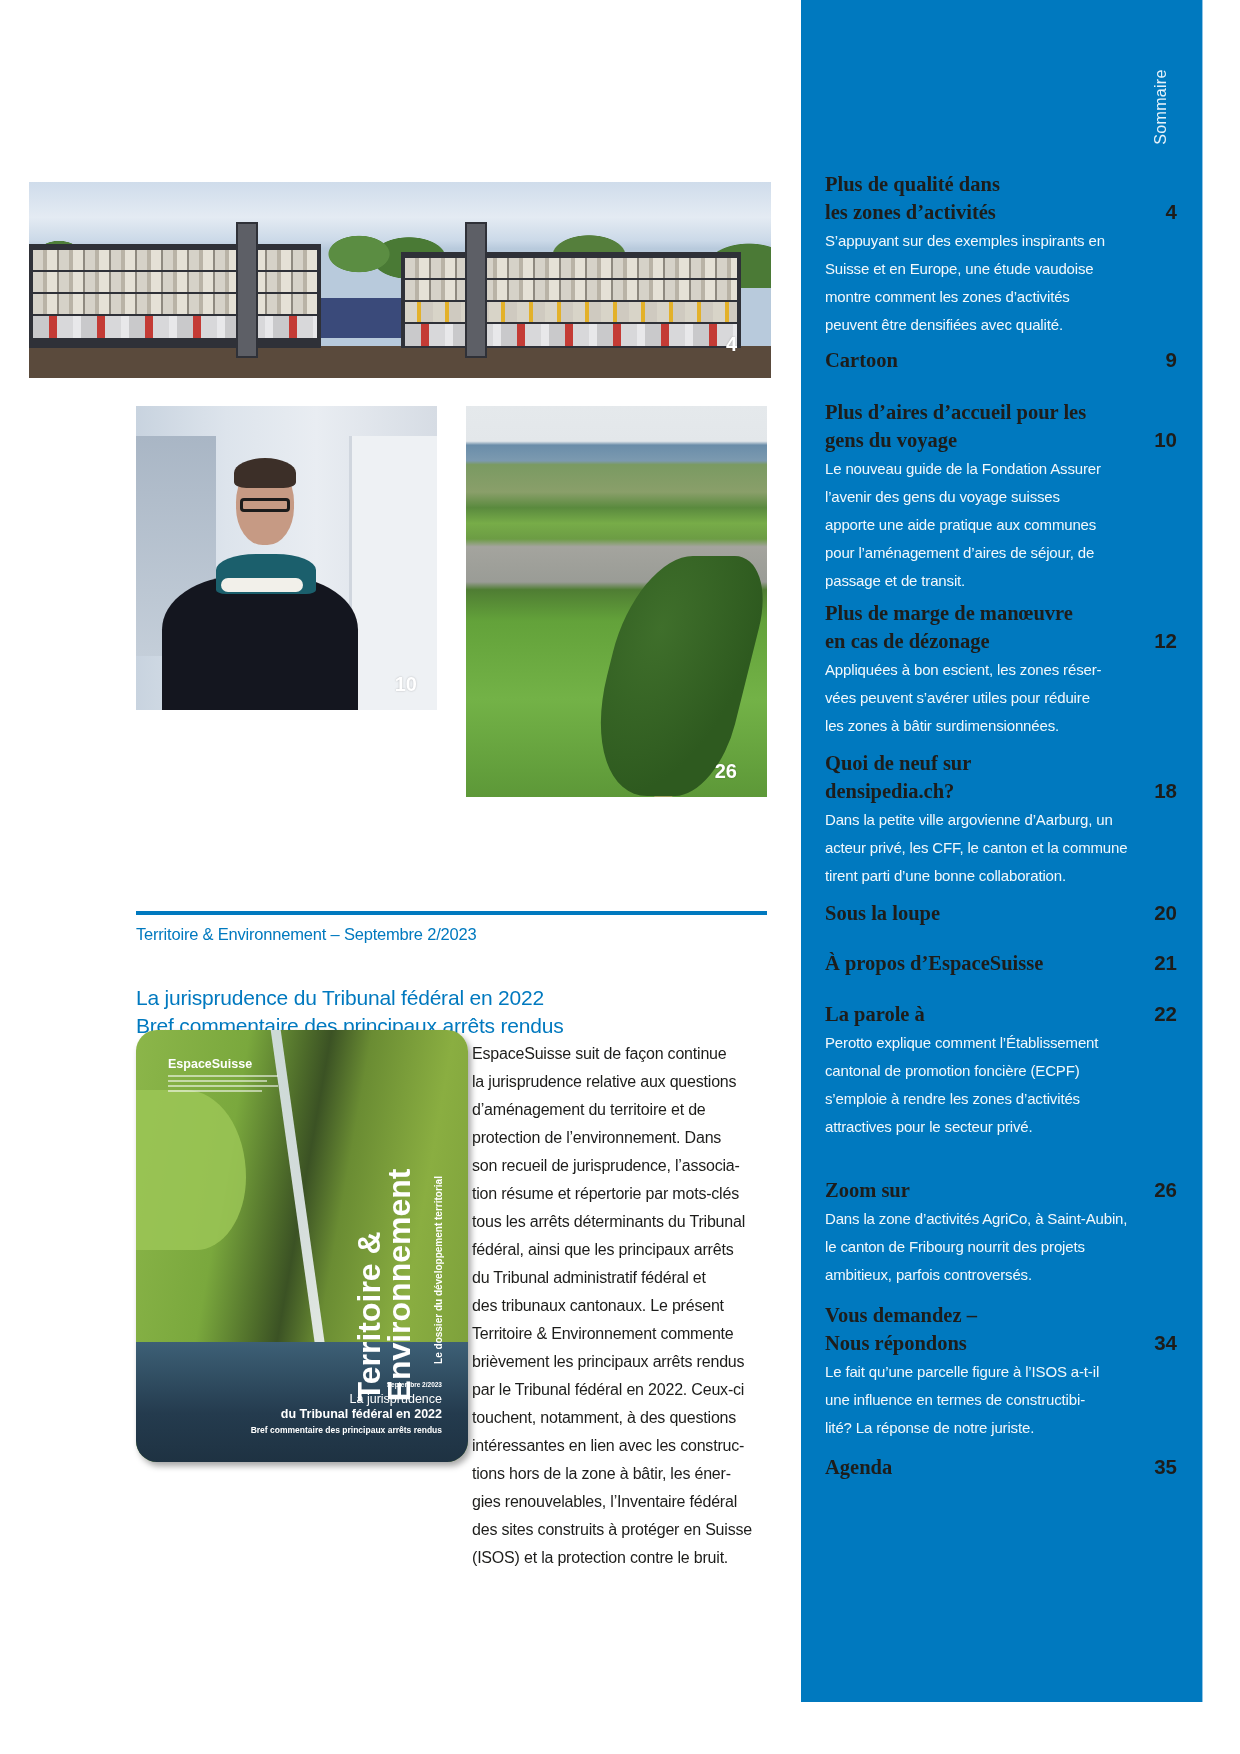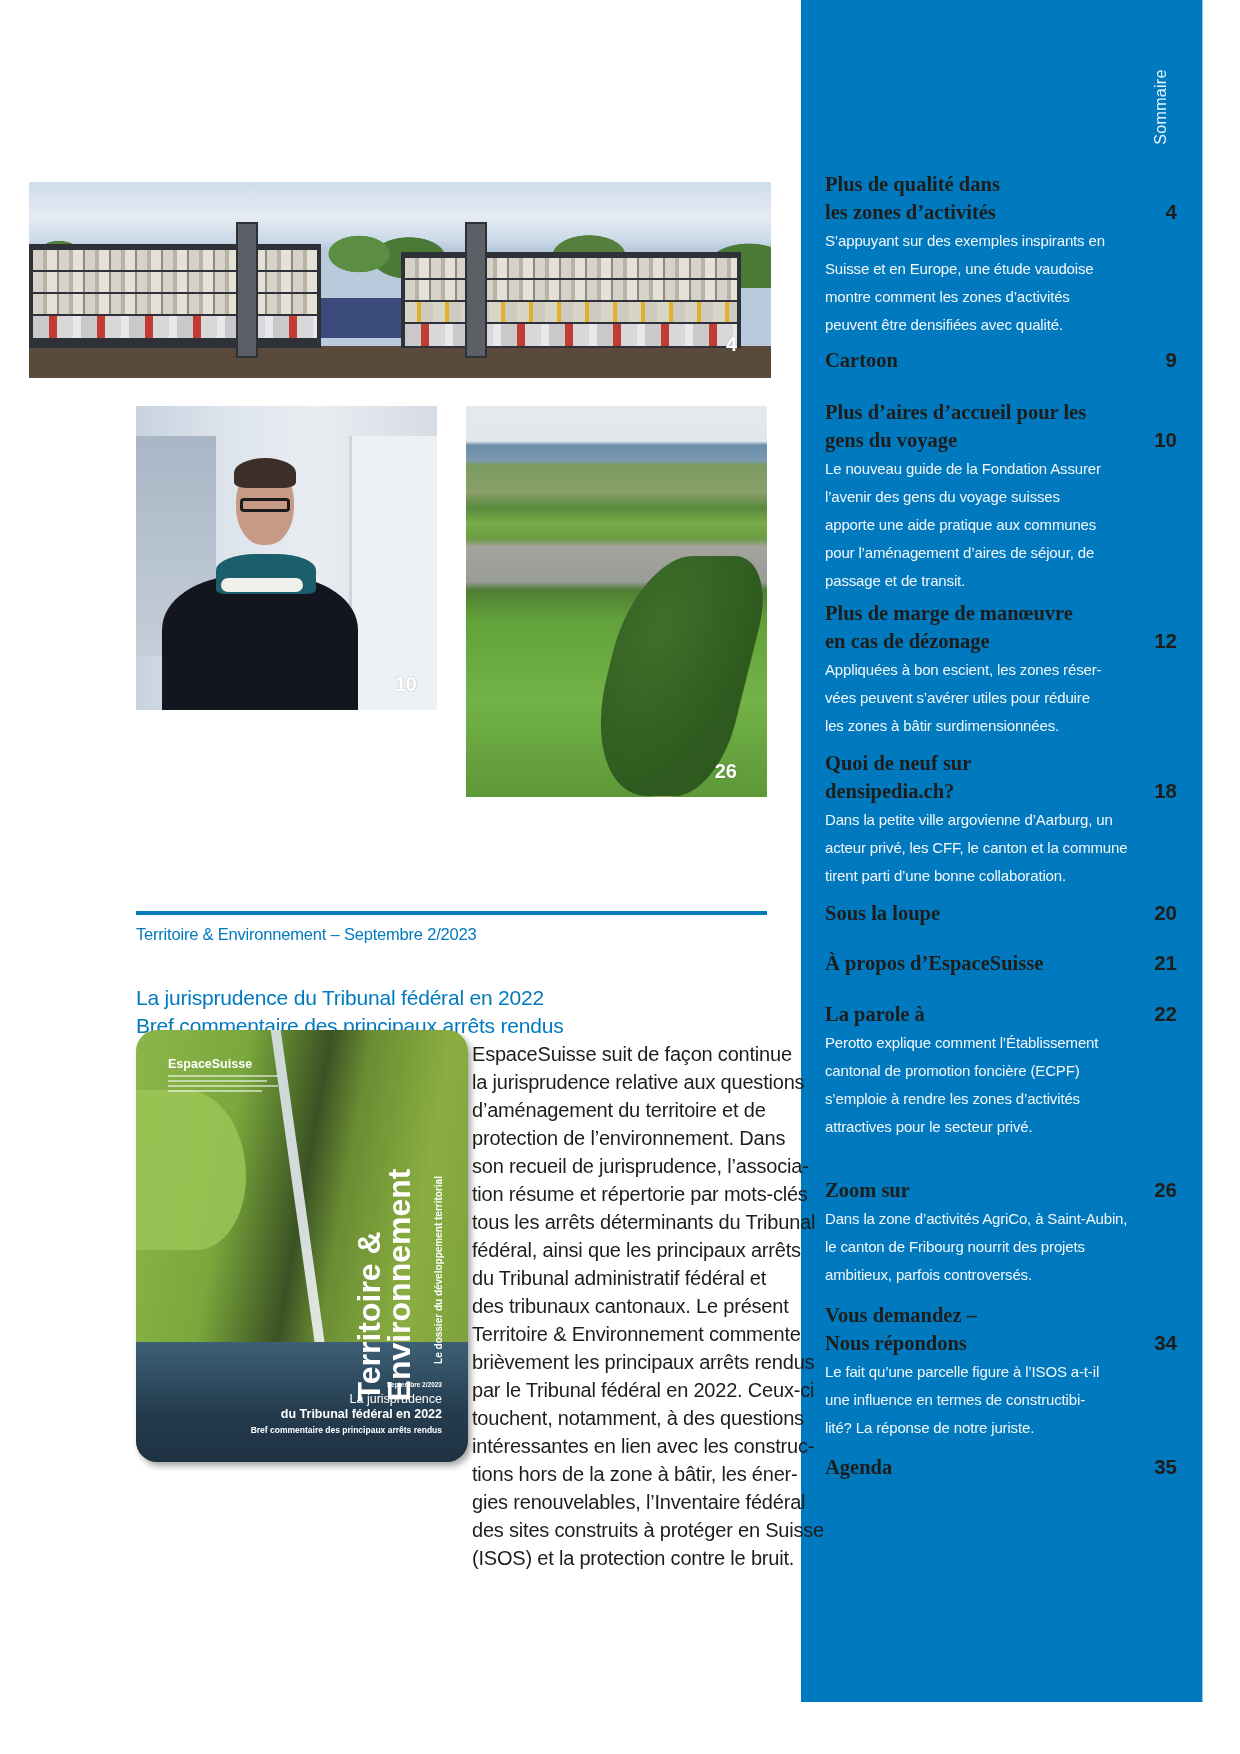--- a/index.html
+++ b/index.html
@@ -90,21 +90,21 @@
   .cover-brand-sub { position: absolute; left: 32px; top: 45px; width: 110px; font-size: 4px; line-height: 6px; color: #eef; opacity: 0.9; }
   .cover-vtitle { position: absolute; left: 248px; top: 255px; transform: translate(-50%, -50%) rotate(-90deg);
     white-space: nowrap; color: #ffffff; font-weight: 700; font-size: 32px; line-height: 30px; text-align: left; }
   .cover-vsub { position: absolute; left: 302px; top: 240px; transform: translate(-50%, -50%) rotate(-90deg);
     white-space: nowrap; color: #ffffff; font-weight: 700; font-size: 10px; }
   .cover-date { position: absolute; right: 26px; top: 351px; font-size: 6.5px; font-weight: 700; color: #ffffff; }
   .cover-t1 { position: absolute; right: 26px; top: 362px; font-size: 12.5px; font-weight: 400; color: #ffffff; text-align: right; line-height: 15px; }
   .cover-t2 { position: absolute; right: 26px; top: 377px; font-size: 12.5px; font-weight: 700; color: #ffffff; text-align: right; line-height: 15px; }
   .cover-t3 { position: absolute; right: 26px; top: 395px; font-size: 8.5px; font-weight: 700; color: #ffffff; text-align: right; }
 
-  .pub-body { position: absolute; left: 472px; top: 1040px; width: 300px; font-size: 20px; line-height: 28px; color: #1d1d1b; letter-spacing: -0.2px; }
+  .pub-body { position: absolute; left: 472px; top: 1040px; width: 300px; font-size: 16px; line-height: 28px; color: #1d1d1b; letter-spacing: -0.2px; }
   .pub-body span { display: block; white-space: nowrap; }
 </style>
 </head>
 <body>
 
 <div class="sidebar"></div>
 <div class="sidebar-label">
   <span>Sommaire</span>
 </div>
 <div id="toc">

